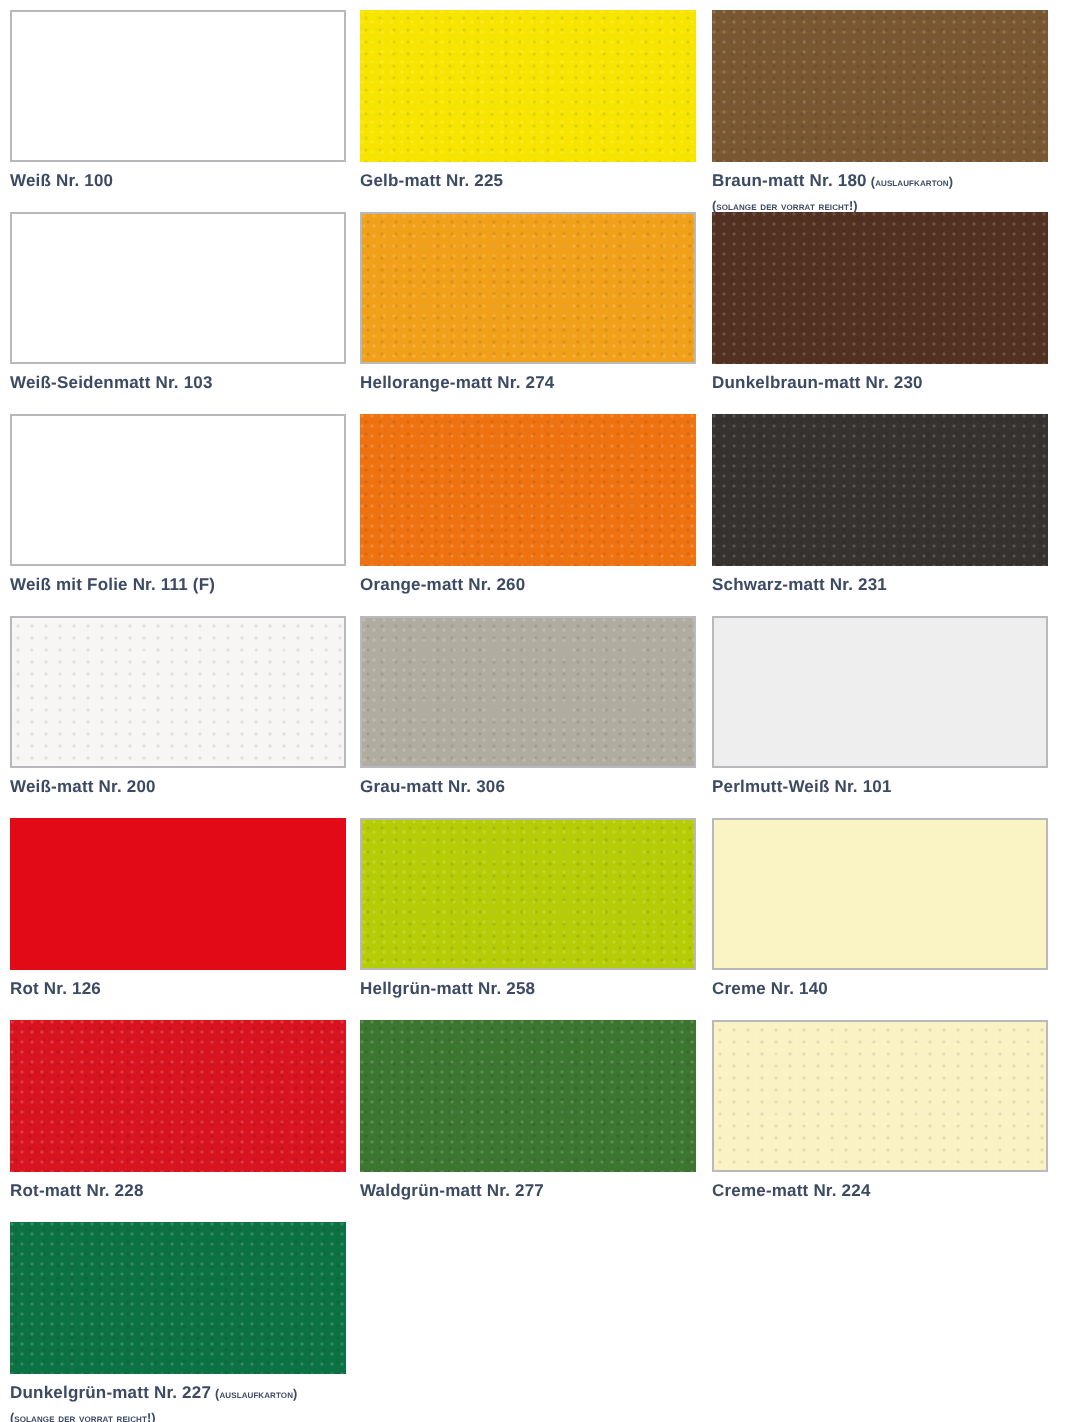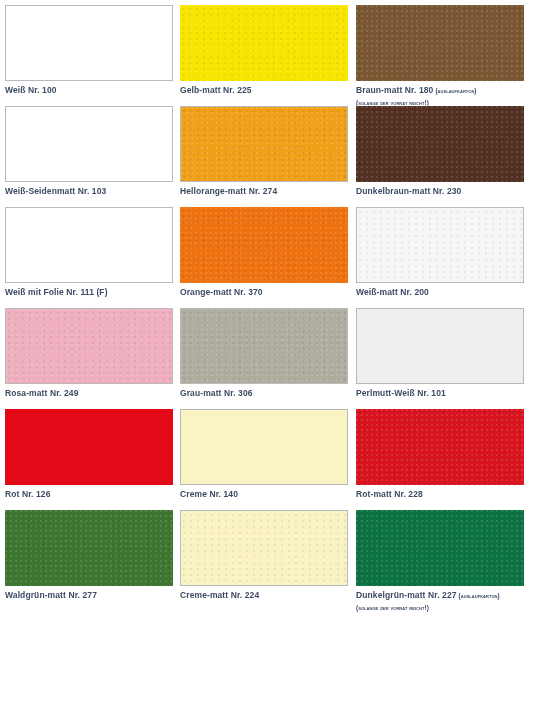--- a/index.html
+++ b/index.html
@@ -130,51 +130,57 @@
       <div class="cell">
         <div class="swatch smooth bordered" title="Weiß mit Folie Nr. 111 (F)" style="background: rgb(255, 255, 255);">
           <span class="tex"></span>
         </div>
         <div class="label"><span>Weiß mit Folie Nr. 111 (F)</span></div>
       </div>
       <div class="cell">
         <div class="swatch matt" title="Orange-matt Nr. 260" style="background: rgb(239, 114, 17);">
           <span class="tex"></span>
         </div>
-        <div class="label"><span>Orange-matt Nr. 370</span></div>
+        <div class="label"><span>Orange-matt Nr. 260</span></div>
+      </div>
+      <div class="cell">
+        <div class="swatch matt" title="Schwarz-matt Nr. 231" style="background: rgb(54, 50, 48);">
+          <span class="tex"></span>
+        </div>
+        <div class="label"><span>Schwarz-matt Nr. 231</span></div>
       </div>
       <div class="cell">
         <div class="swatch matt bordered" title="Weiß-matt Nr. 200" style="background: rgb(247, 246, 244);">
           <span class="tex"></span>
         </div>
         <div class="label"><span>Weiß-matt Nr. 200</span></div>
       </div>
       <div class="cell">
-        <div class="swatch matt bordered" title="Rosa-matt Nr. 249" style="background: rgb(239, 175, 190);">
-          <span class="tex"></span>
-        </div>
-        <div class="label"><span>Rosa-matt Nr. 249</span></div>
-      </div>
-      <div class="cell">
         <div class="swatch matt bordered" title="Grau-matt Nr. 234" style="background: rgb(176, 173, 160);">
           <span class="tex"></span>
         </div>
         <div class="label"><span>Grau-matt Nr. 306</span></div>
       </div>
       <div class="cell">
         <div class="swatch smooth bordered" title="Perlmutt-Weiß Nr. 101" style="background: rgb(238, 238, 238);">
           <span class="tex"></span>
         </div>
         <div class="label"><span>Perlmutt-Weiß Nr. 101</span></div>
       </div>
       <div class="cell">
         <div class="swatch smooth" title="Rot Nr. 126" style="background: rgb(227, 10, 24);">
           <span class="tex"></span>
         </div>
         <div class="label"><span>Rot Nr. 126</span></div>
+      </div>
+      <div class="cell">
+        <div class="swatch matt bordered" title="Hellgrün-matt Nr. 258" style="background: rgb(181, 204, 7);">
+          <span class="tex"></span>
+        </div>
+        <div class="label"><span>Hellgrün-matt Nr. 258</span></div>
       </div>
       <div class="cell">
         <div class="swatch smooth bordered" title="Creme Nr. 140" style="background: rgb(250, 243, 196);">
           <span class="tex"></span>
         </div>
         <div class="label"><span>Creme Nr. 140</span></div>
       </div>
       <div class="cell">
         <div class="swatch matt" title="Rot-matt Nr. 228" style="background: rgb(215, 20, 31);">
           <span class="tex"></span>

